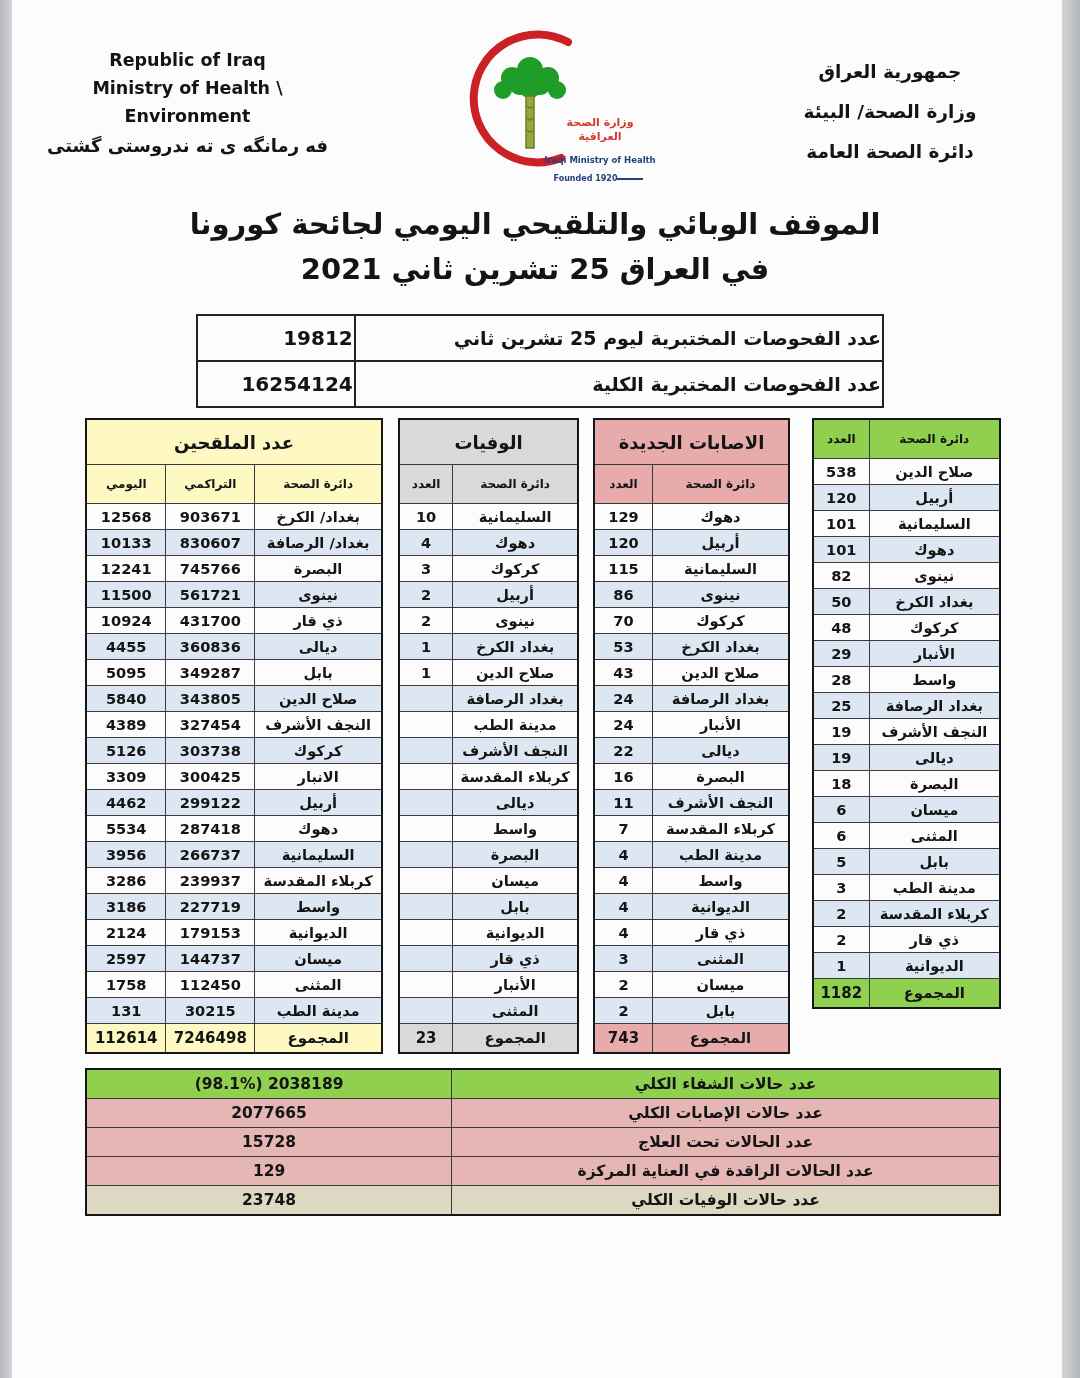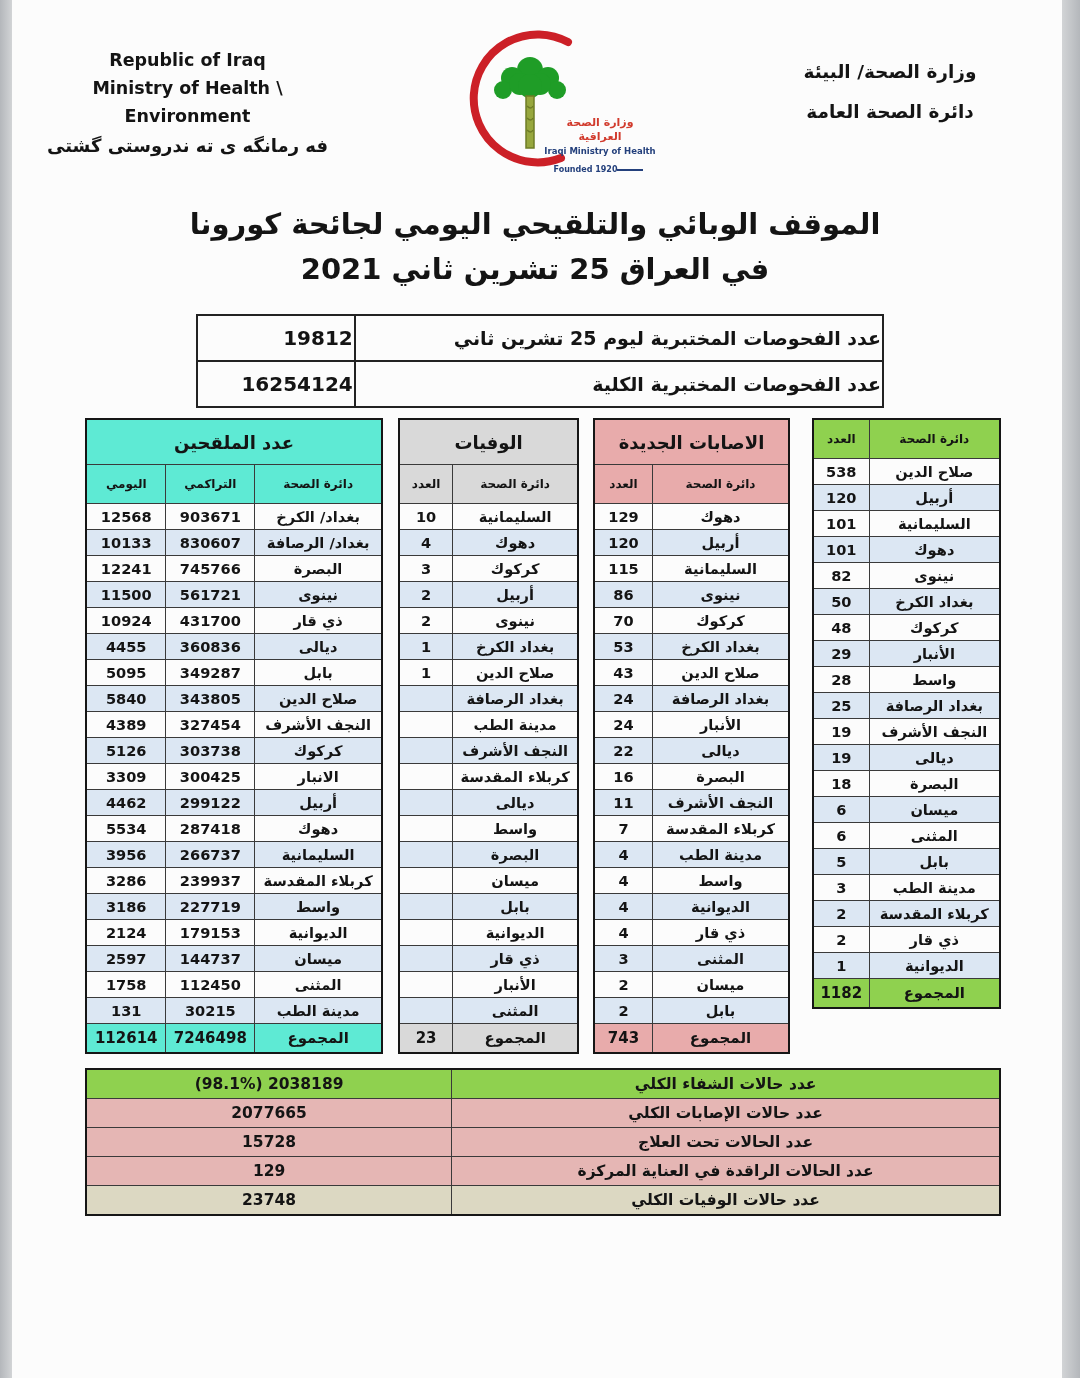--- a/index.html
+++ b/index.html
@@ -11,21 +11,21 @@
   .hdr-en{position:absolute;left:30px;top:46px;width:315px;text-align:center;
           font-weight:bold;font-size:17.5px;line-height:1.6;}
   .hdr-en .kurdish{font-size:18px;margin-top:2px;}
   .hdr-ar{position:absolute;left:770px;top:52px;width:240px;text-align:center;
           font-weight:bold;font-size:18.5px;line-height:2.15;direction:rtl;}
 
   
   .logo{position:absolute;left:448px;top:18px;width:210px;height:165px;}
   .logo-text{position:absolute;left:96px;top:98px;width:112px;text-align:center;line-height:1.25;}
   .logo-text .l1{color:#d13a2c;font-weight:bold;font-size:11px;direction:rtl;}
-  .logo-text .l2{color:#24407c;font-weight:bold;font-size:8.5px;margin-top:2px;}
+  .logo-text .l2{color:#24407c;font-weight:bold;font-size:8.5px;margin-top:11px;}
   .logo-text .l3{color:#24407c;font-weight:bold;font-size:8px;margin-top:9px;}
   .logo-text .l3 .dash{display:inline-block;width:26px;border-bottom:2px solid #24407c;vertical-align:middle;margin-right:3px;}
 
   
   .doc-title{position:absolute;left:140px;top:202px;width:790px;text-align:center;direction:rtl;
              font-weight:bold;font-size:29px;line-height:1.55;}
 
   
   table{border-collapse:collapse;table-layout:fixed;}
   th,td{font-weight:bold;text-align:center;vertical-align:middle;overflow:hidden;white-space:nowrap;}
@@ -42,21 +42,21 @@
   .prov .t-cols th{height:36px;font-size:12px;}
   .prov tbody td{height:25px;font-size:14.6px;padding:0 2px;}
   .prov tbody tr:nth-child(even) td{background:#dce7f3;}
   .prov tfoot td{height:26px;font-size:15px;}
 
   .t-vax{left:85px;width:298px;}
   .t-dea{left:398px;width:181px;}
   .t-new{left:593px;width:197px;}
   .t-rec{left:812px;width:189px;}
 
-  .bg-blue{background:#5eead4;}
+  .bg-blue{background:#fef9c3;}
   .bg-gray{background:#d9d9d9;}
   .bg-pink{background:#e8abab;}
   .bg-green{background:#8fd14f;}
 
   
   .summary{position:absolute;left:85px;top:1068px;width:916px;direction:rtl;border:2px solid #161616;}
   .summary td{border:1.4px solid #3a3a3a;height:26px;font-size:15.5px;}
   .summary tbody tr:nth-child(1) td{background:#8fd14f;}
   .summary tbody tr:nth-child(2) td,
   .summary tbody tr:nth-child(3) td,
@@ -96,20 +96,21 @@
       </g>
     </svg>
     <div class="logo-text">
       <div class="l1">وزارة الصحة العراقية</div>
       <div class="l2">Iraqi Ministry of Health</div>
       <div class="l3"><span>Founded 1920</span><span class="dash"></span></div>
     </div>
   </div>
 
   <div class="hdr-ar">
+    <div>جمهورية العراق</div>
     <div>وزارة الصحة/ البيئة</div>
     <div>دائرة الصحة العامة</div>
   </div>
 
   <div class="doc-title">
     <div>الموقف الوبائي والتلقيحي اليومي لجائحة كورونا</div>
     <div>في العراق  25  تشرين ثاني 2021</div>
   </div>
 
   <table class="tests" dir="rtl">

